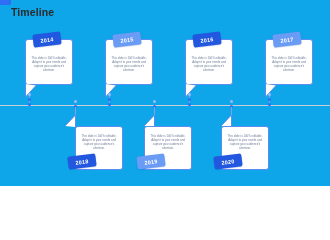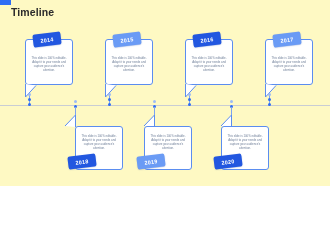--- a/index.html
+++ b/index.html
@@ -12,21 +12,21 @@
     background: #ffffff;
     font-family: "Liberation Sans", sans-serif;
     overflow: hidden;
     position: relative;
   }
 
   #slide {
     position: relative;
     width: 330px;
     height: 186px;
-    background: #fef9c3;
+    background: #0ea5e9;
     overflow: hidden;
   }
 
   
   .corner-accent {
     position: absolute;
     left: 0px;
     top: 0px;
     width: 11px;
     height: 5px;

